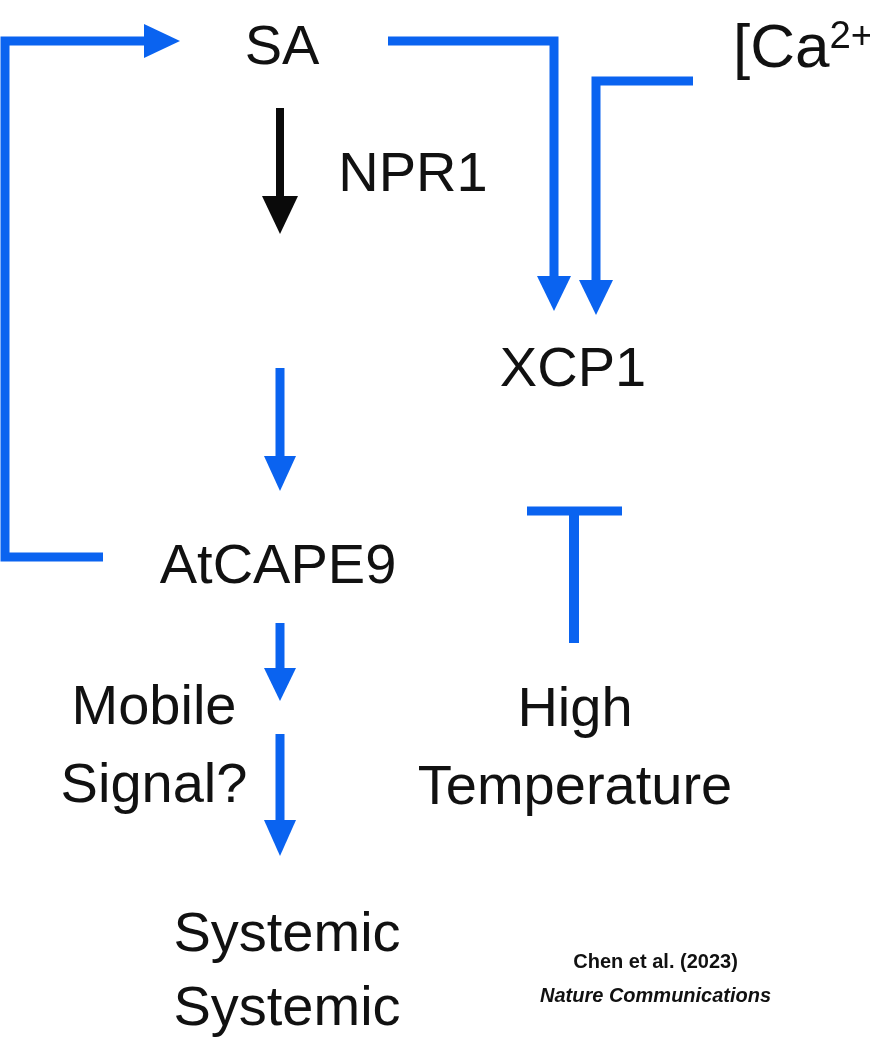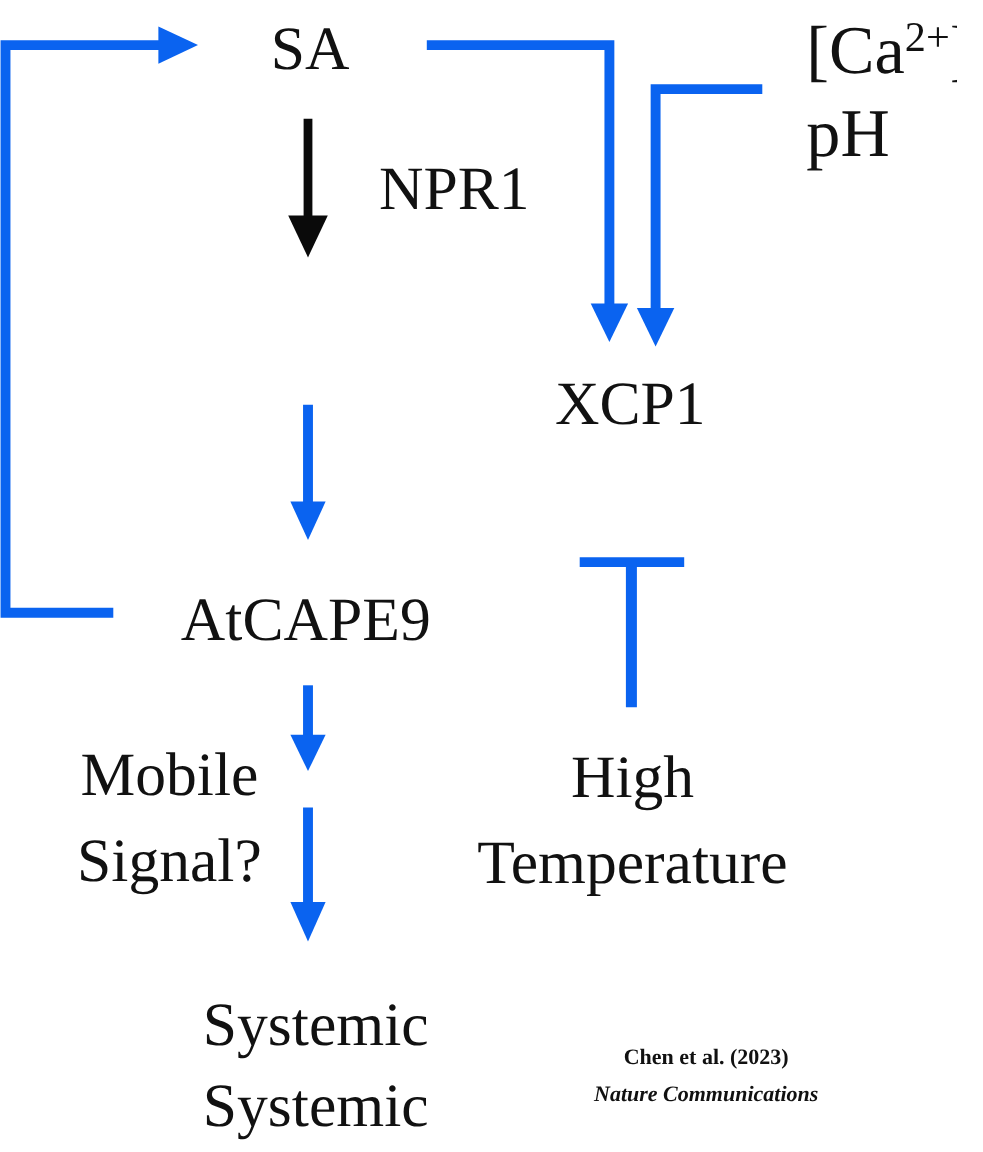--- a/index.html
+++ b/index.html
@@ -8,21 +8,21 @@
     --text-color: #111111;
   }
   * { box-sizing: border-box; }
   html, body { margin: 0; padding: 0; background: #ffffff; }
   #canvas {
     position: relative;
     width: 870px;
     height: 1047px;
     background: #ffffff;
     overflow: hidden;
-    font-family: Liberation Serif, serif;
+    font-family: Liberation Sans, sans-serif;
     color: var(--text-color);
   }
   #arrow-layer {
     position: absolute;
     left: 0; top: 0;
     width: 894px; height: 1047px;
   }
   .blue-line {
     stroke: var(--arrow-blue);
     stroke-width: 9;
@@ -133,21 +133,20 @@
   <div class="label" style="left:573px; top:367px;">XCP1</div>
 
 
   <div class="label" style="left:575px; top:746px; line-height:78px;text-align:center;">
     <div>High</div>
     <div>Temperature</div>
   </div>
 
   <div class="label left-align" style="left:733px; top:8px; font-size:62px;">
     <div><span>[Ca</span><sup>2+</sup><span>]</span></div>
-    <div>pH</div>
   </div>
 
   <div class="citation" style="left:540px; top:944px;">
     <div>Chen et al. (2023)</div>
     <div class="journal">Nature Communications</div>
   </div>
 
 </div>
 
 </body></html>

